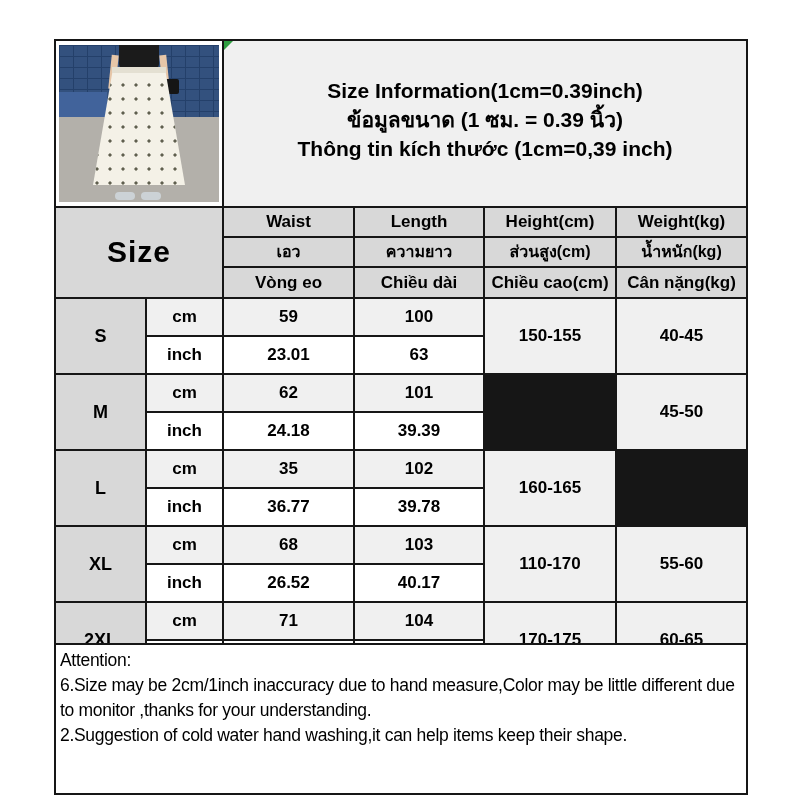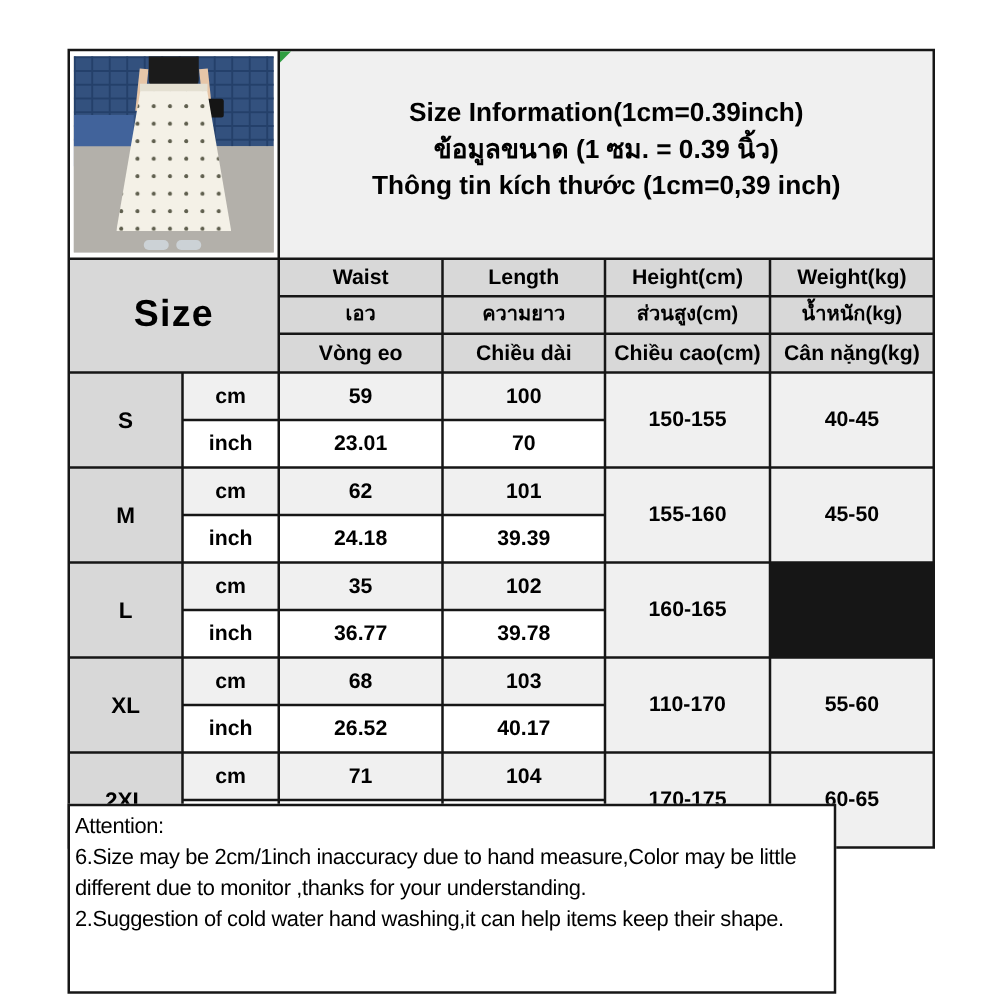--- a/index.html
+++ b/index.html
@@ -29,21 +29,21 @@
     gap:5px;position:relative;font-size:21px;
   }
   .title-cell .t-line{white-space:nowrap;}
   .corner-marker{
     position:absolute;top:0;left:0;width:0;height:0;
     border-left:9px solid #2f9e41;border-bottom:9px solid transparent;
   }
 
   
   .attention-box{
-    position:absolute;left:54px;top:643px;width:615px;height:152px;
+    position:absolute;left:54px;top:643px;width:694px;height:152px;
     box-sizing:border-box;border:2px solid #161616;background:#fff;
     padding:3px 6px 0 4px;font-size:17.5px;line-height:25px;
     letter-spacing:-0.3px;
   }
 
   
   .photo-cell{padding:2px;}
   .photo{width:160px;height:157px;position:relative;overflow:hidden;background:#b3b0aa;}
   .wall{
     position:absolute;top:0;left:0;right:0;height:46%;background:#33517e;
@@ -120,27 +120,26 @@
   <div class="cell bg-gray" style="grid-column:6;grid-row:4">Cân nặng(kg)</div>
 
   <div class="cell bg-gray size-lbl" style="grid-column:1;grid-row:5/7">S</div>
   <div class="cell bg-light" style="grid-column:2;grid-row:5">cm</div>
   <div class="cell bg-light" style="grid-column:3;grid-row:5">59</div>
   <div class="cell bg-light" style="grid-column:4;grid-row:5">100</div>
   <div class="cell bg-light" style="grid-column:5;grid-row:5/7">150-155</div>
   <div class="cell bg-light" style="grid-column:6;grid-row:5/7">40-45</div>
   <div class="cell" style="grid-column:2;grid-row:6">inch</div>
   <div class="cell" style="grid-column:3;grid-row:6">23.01</div>
-  <div class="cell" style="grid-column:4;grid-row:6">70</div>
+  <div class="cell" style="grid-column:4;grid-row:6">63</div>
 
   <div class="cell bg-gray size-lbl" style="grid-column:1;grid-row:7/9">M</div>
   <div class="cell bg-light" style="grid-column:2;grid-row:7">cm</div>
   <div class="cell bg-light" style="grid-column:3;grid-row:7">62</div>
   <div class="cell bg-light" style="grid-column:4;grid-row:7">101</div>
-  <div class="cell bg-light" style="grid-column:5;grid-row:7/9">155-160</div>
   <div class="cell bg-light" style="grid-column:6;grid-row:7/9">45-50</div>
   <div class="cell" style="grid-column:2;grid-row:8">inch</div>
   <div class="cell" style="grid-column:3;grid-row:8">24.18</div>
   <div class="cell" style="grid-column:4;grid-row:8">39.39</div>
 
   <div class="cell bg-gray size-lbl" style="grid-column:1;grid-row:9/11">L</div>
   <div class="cell bg-light" style="grid-column:2;grid-row:9">cm</div>
   <div class="cell bg-light" style="grid-column:3;grid-row:9">35</div>
   <div class="cell bg-light" style="grid-column:4;grid-row:9">102</div>
   <div class="cell bg-light" style="grid-column:5;grid-row:9/11">160-165</div>

